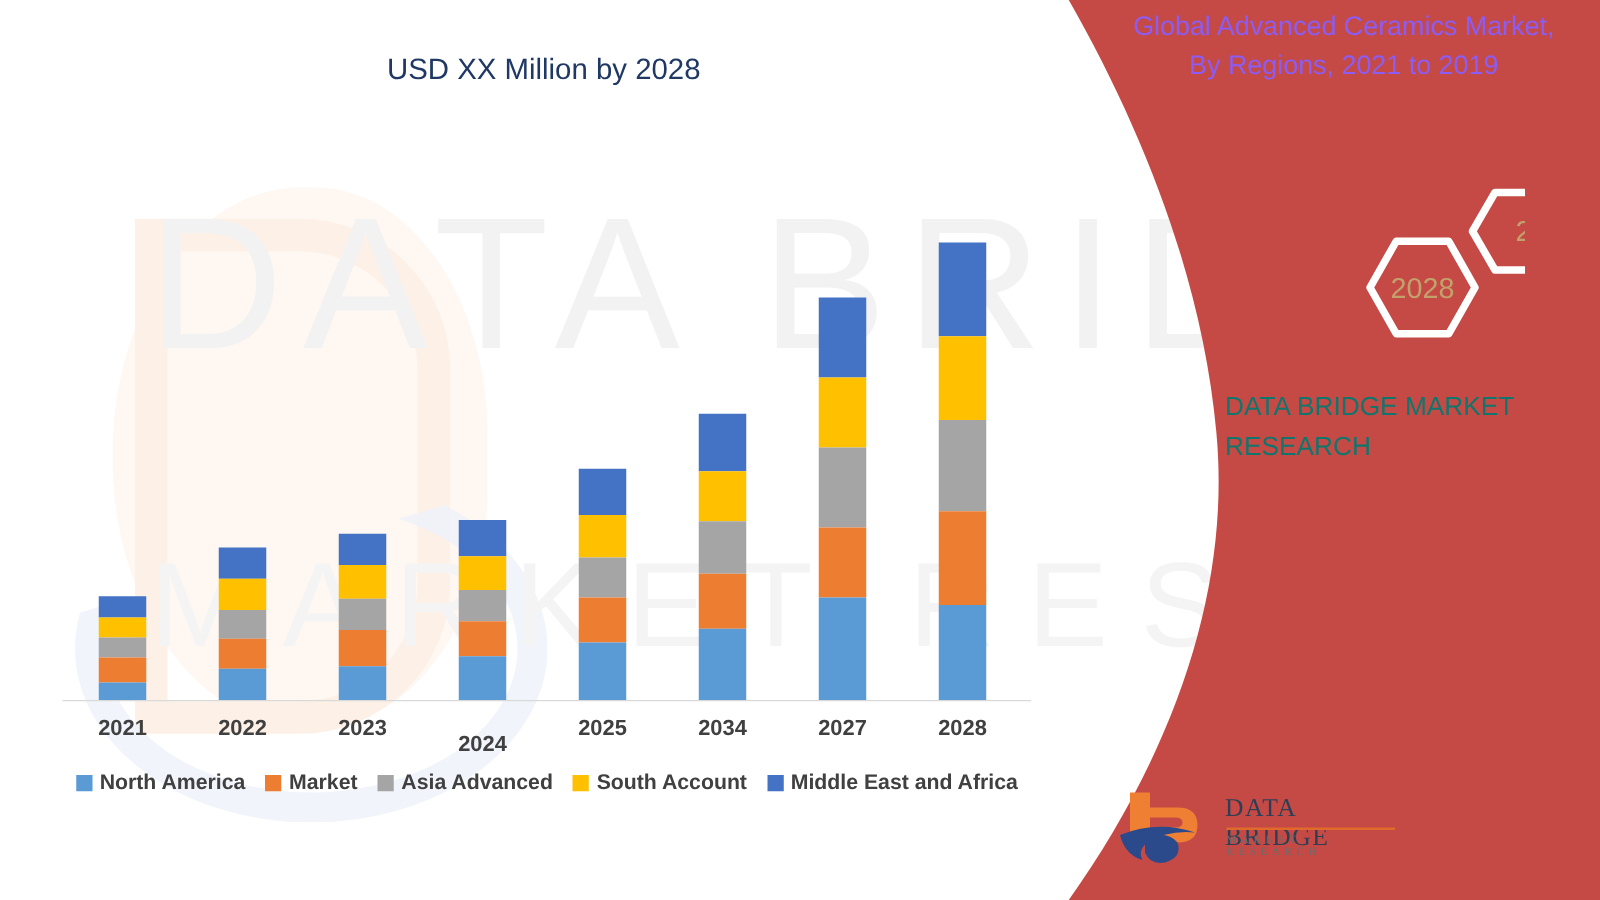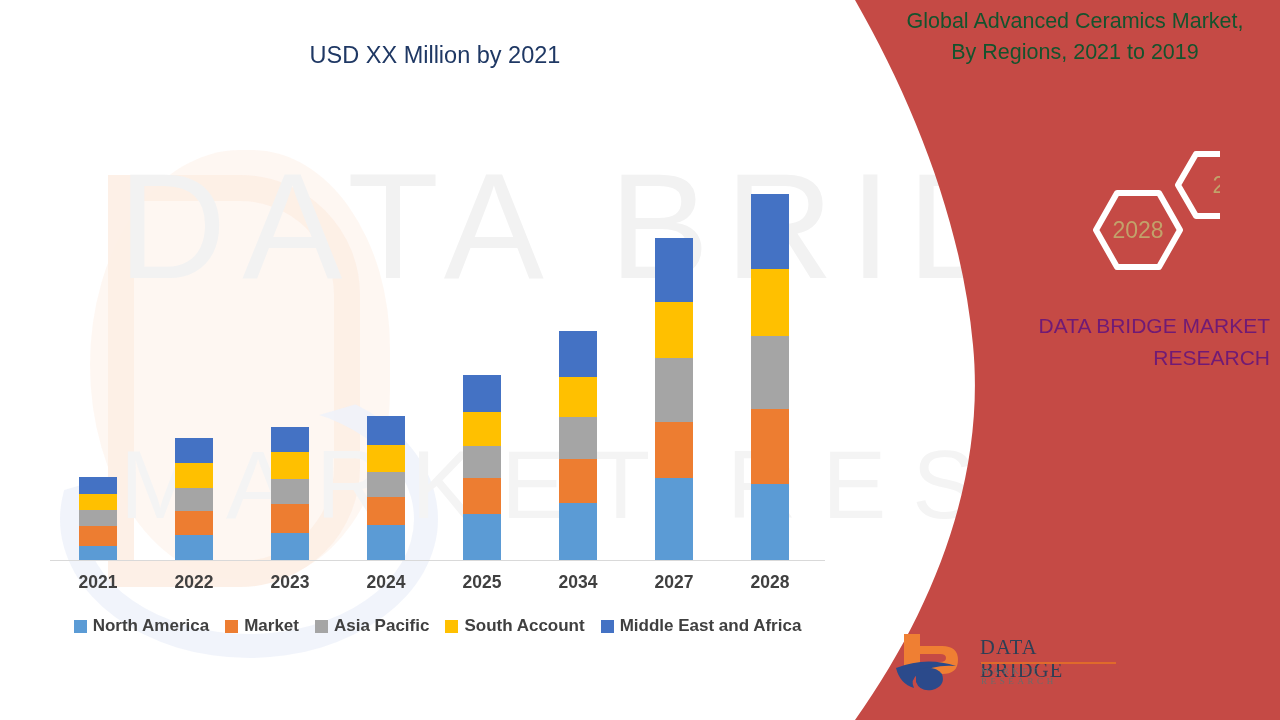--- a/index.html
+++ b/index.html
@@ -169,43 +169,43 @@
     inset: 0;
   }
   .panel-title {
     position: absolute;
     left: 55px;
     top: 6px;
     width: 400px;
     text-align: center;
     font-size: 21.5px;
     line-height: 31px;
-    color: #14532d;
+    color: #8b5cf6;
   }
   .hexes {
     position: absolute;
     left: 150px;
     top: 145px;
     width: 250px;
     height: 145px;
   }
   .hex-text {
     font-size: 23px;
     fill: #c2a26a;
     font-family: "Liberation Sans", sans-serif;
   }
   .brand-text {
     position: absolute;
     left: 160px;
     top: 310px;
     width: 290px;
-    text-align: right;
+    text-align: left;
     font-size: 21px;
     line-height: 32px;
-    color: #701a75;
+    color: #0f766e;
   }
 
   .logo {
     position: absolute;
     left: 70px;
     top: 630px;
     width: 230px;
     height: 66px;
   }
   .logo-text-main {
@@ -242,21 +242,21 @@
 
   <div class="watermark-wrap">
     <div class="wm-blob"></div>
     <div class="wm-bmark"></div>
     <div class="wm-swoosh"></div>
     <div class="wm-line1">DATA BRIDGE</div>
     <div class="wm-line2">MARKET RESEARCH</div>
   </div>
 
   <div class="chart-title">
-    <div>USD XX Million by 2021</div>
+    <div>USD XX Million by 2028</div>
   </div>
 
   <div class="bars" id="bars">
       <div class="bar" style="left: 29px;">
         <div class="seg" title="North America 2021: 14" style="background: rgb(91, 155, 213); height: 14px;"></div>
         <div class="seg" title="Europe 2021: 20" style="background: rgb(237, 125, 49); height: 20px;"></div>
         <div class="seg" title="Asia Pacific 2021: 16" style="background: rgb(165, 165, 165); height: 16px;"></div>
         <div class="seg" title="South America 2021: 16" style="background: rgb(255, 192, 0); height: 16px;"></div>
         <div class="seg" title="Middle East and Africa 2021: 17" style="background: rgb(68, 114, 196); height: 17px;"></div>
       </div>
@@ -308,38 +308,38 @@
         <div class="seg" title="Asia Pacific 2028: 73" style="background: rgb(165, 165, 165); height: 73px;"></div>
         <div class="seg" title="South America 2028: 67" style="background: rgb(255, 192, 0); height: 67px;"></div>
         <div class="seg" title="Middle East and Africa 2028: 75" style="background: rgb(68, 114, 196); height: 75px;"></div>
       </div>
     </div>
   <div class="axis-line"></div>
   <div class="xlabels" id="xlabels">
       <div class="xlabel" style="left: 13px;">2021</div>
       <div class="xlabel" style="left: 109px;">2022</div>
       <div class="xlabel" style="left: 205px; text-align: center;">2023</div>
-      <div class="xlabel" style="left: 301px;">2024</div>
+      <div class="xlabel" style="left: 301px; margin-top: 13px;">2024</div>
       <div class="xlabel" style="left: 397px;">2025</div>
       <div class="xlabel" style="left: 493px;">2034</div>
       <div class="xlabel" style="left: 589px;">2027</div>
       <div class="xlabel" style="left: 685px;">2028</div>
     </div>
   <div class="legend" id="legend">
       <div class="legend-item">
         <span class="legend-swatch" style="background: rgb(91, 155, 213);"></span>
         <span class="legend-label">North America</span>
       </div>
       <div class="legend-item">
         <span class="legend-swatch" style="background: rgb(237, 125, 49);"></span>
         <span class="legend-label">Market</span>
       </div>
       <div class="legend-item">
         <span class="legend-swatch" style="background: rgb(165, 165, 165);"></span>
-        <span class="legend-label">Asia Pacific</span>
+        <span class="legend-label">Asia Advanced</span>
       </div>
       <div class="legend-item">
         <span class="legend-swatch" style="background: rgb(255, 192, 0);"></span>
         <span class="legend-label">South Account</span>
       </div>
       <div class="legend-item">
         <span class="legend-swatch" style="background: rgb(68, 114, 196);"></span>
         <span class="legend-label">Middle East and Africa</span>
       </div>
     </div>

